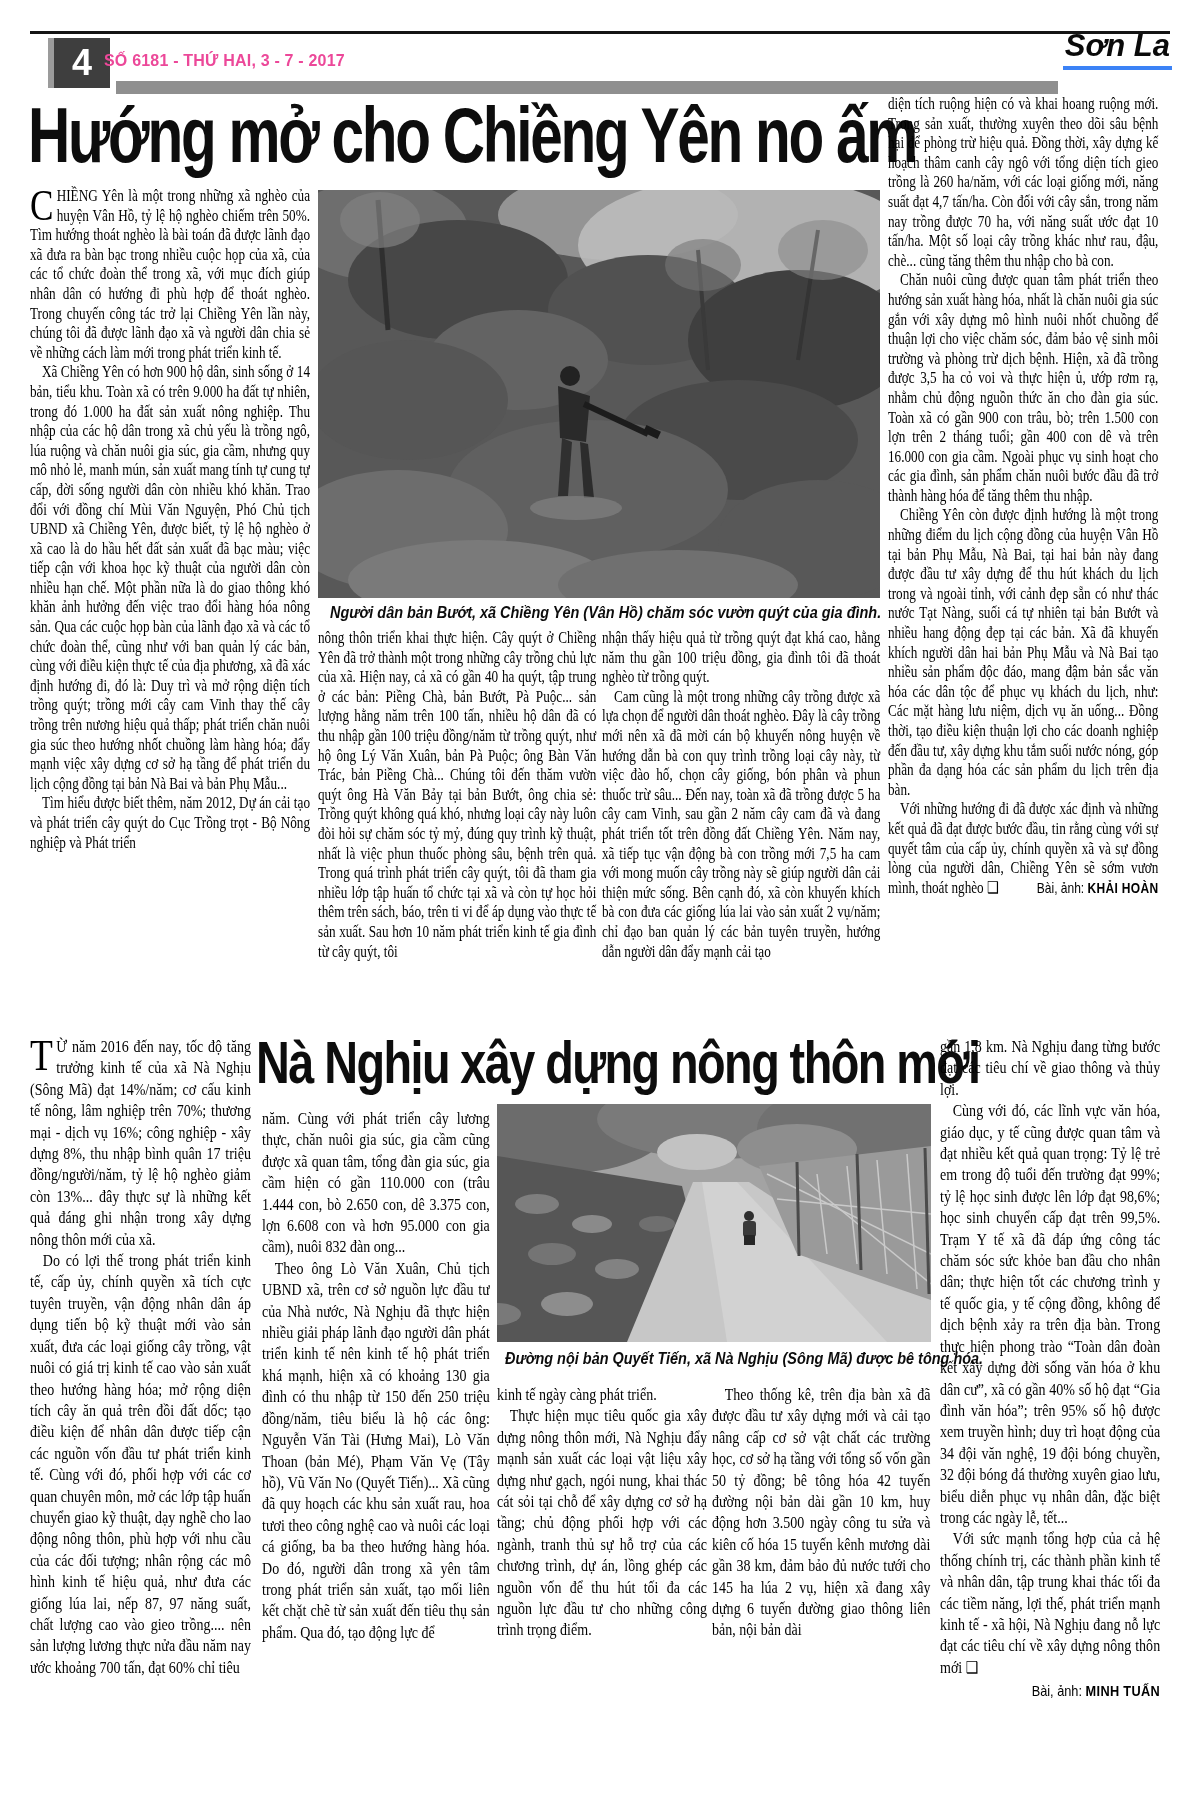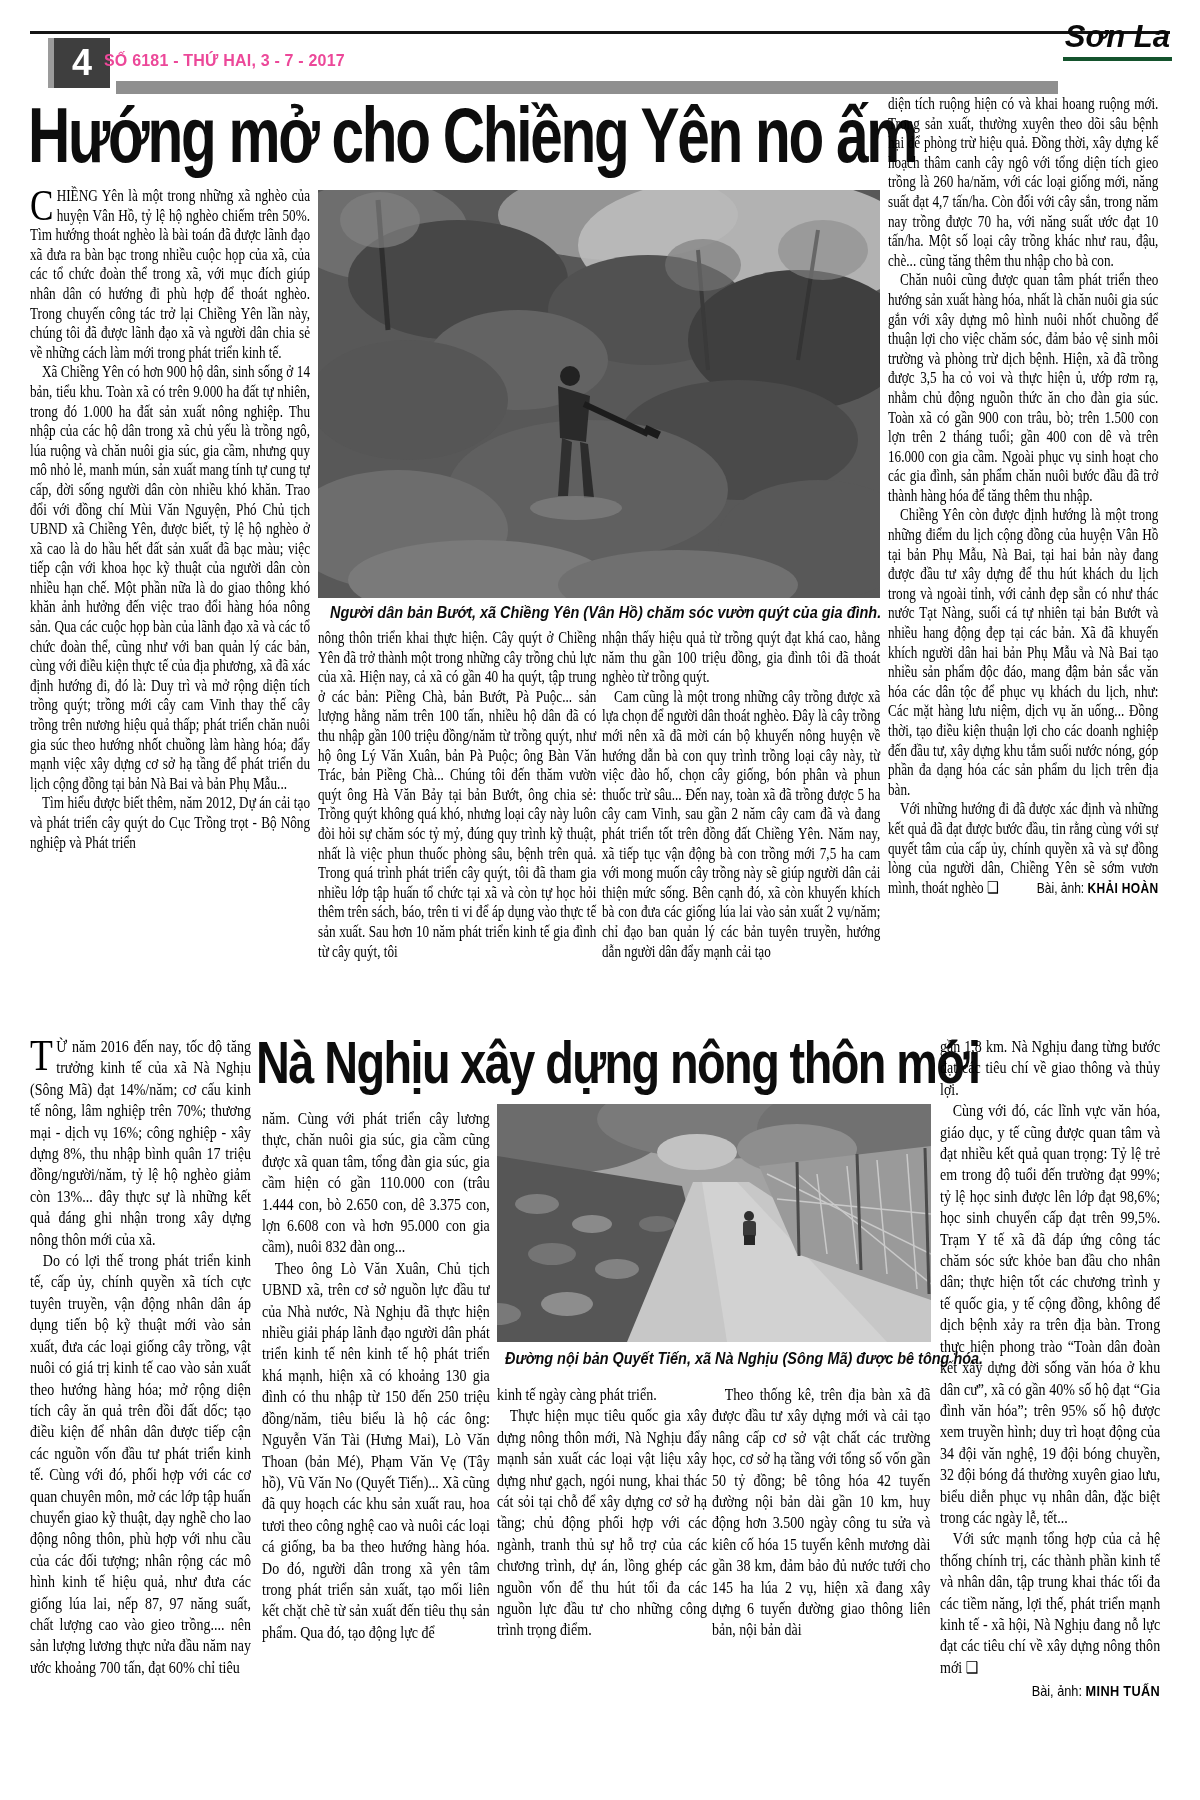--- a/index.html
+++ b/index.html
@@ -6,22 +6,22 @@
   #page{position:relative;width:1200px;height:1800px;background:#ffffff;overflow:hidden;
         font-family:"Liberation Serif",serif;color:#000;}
   
   .top-rule{position:absolute;left:30px;top:31px;width:1140px;height:3px;background:#141414;}
   .pagebox{position:absolute;left:48px;top:38px;width:56px;height:50px;background:#3e3e3e;
            border-left:6px solid #9b9b9b;color:#fff;font:bold 36px/50px "Liberation Sans",sans-serif;
            text-align:center;}
   .issue{position:absolute;left:104px;top:52px;font:700 16px "Liberation Sans",sans-serif;
          letter-spacing:.2px;color:#ec4899;text-align:center;}
   .graybar{position:absolute;left:116px;top:81px;width:942px;height:13px;background:#8f8f8f;}
-  .region{position:absolute;right:28px;top:19px;font:italic 900 31px "Liberation Sans",sans-serif;
-          border-bottom:4px solid #14532d;padding:0 2px 2px 2px;color:#0a0a0a;}
+  .region{position:absolute;right:28px;top:28px;font:italic 900 31px "Liberation Sans",sans-serif;
+          border-bottom:4px solid #3b82f6;padding:0 2px 2px 2px;color:#0a0a0a;}
   
   .headline{position:absolute;font-family:"Liberation Sans",sans-serif;font-weight:700;color:#0d0d0d;
             white-space:nowrap;transform-origin:0 0;}
   #h1{left:28px;top:90px;font-size:78px;line-height:90px;letter-spacing:-3px;transform:scaleX(.75);}
   #h2{left:256px;top:1030px;font-size:60px;line-height:66px;letter-spacing:-2px;transform:scaleX(.78);}
   
   .col{position:absolute;transform-origin:0 0;overflow:hidden;}
   .t-col{font-size:16.5px;line-height:19.6px;transform:scaleX(.8);}
   .b-col{font-size:16.5px;line-height:21.4px;transform:scaleX(.85);}
   .bp{margin:0;text-align:justify;}

